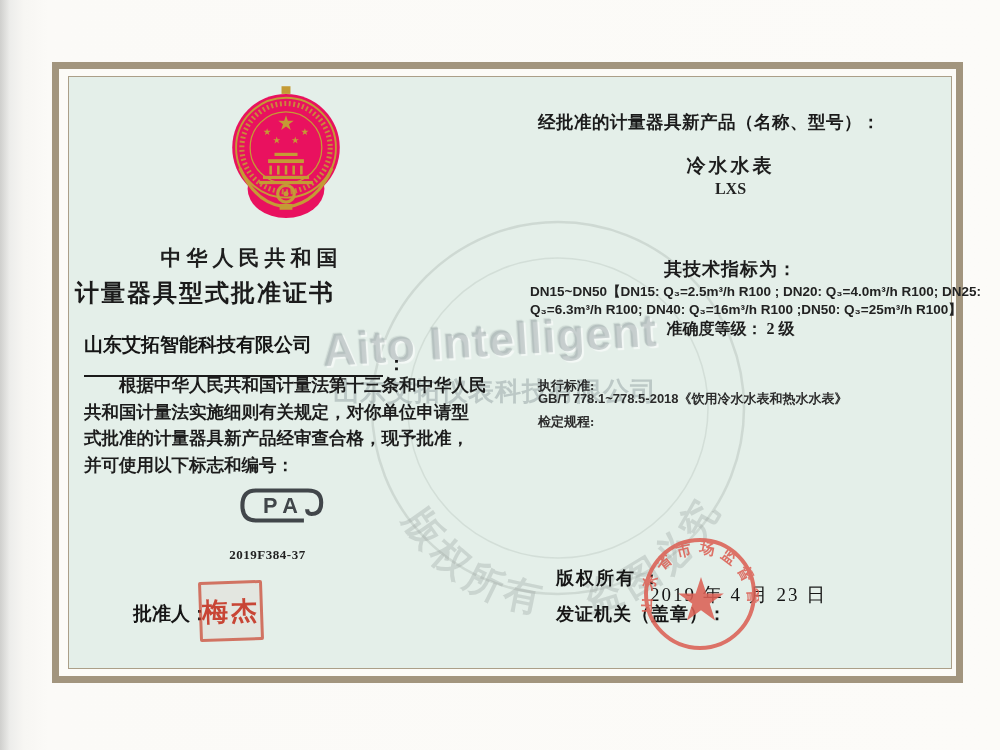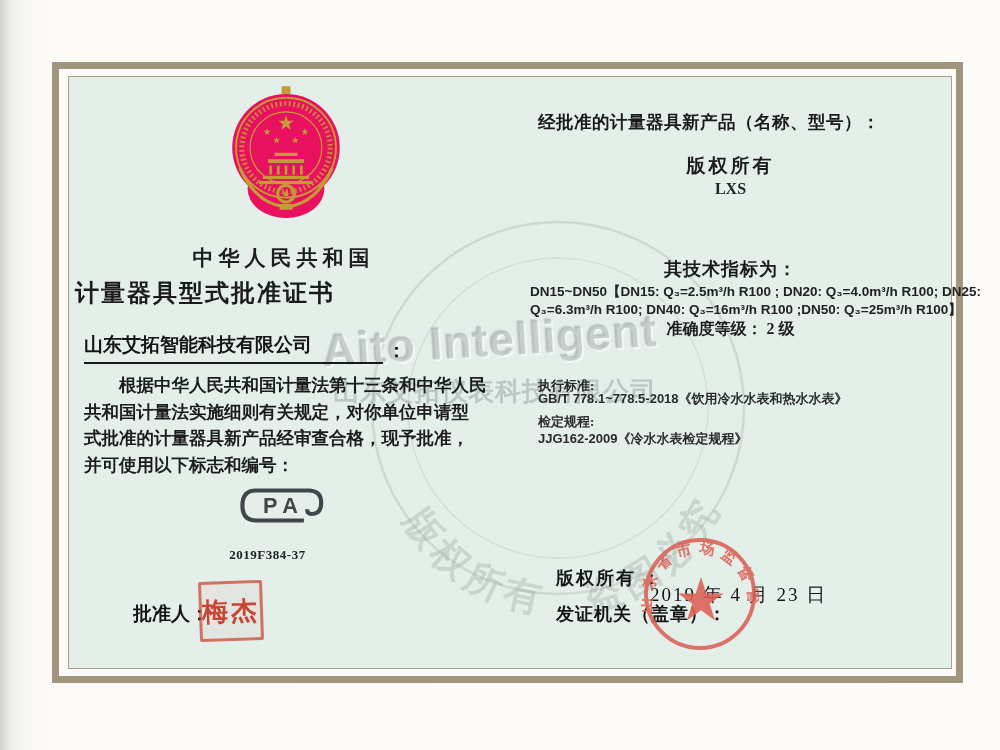--- a/index.html
+++ b/index.html
@@ -18,27 +18,27 @@
   
   .wm-brand{left:322px;top:313px;font-family:"Liberation Sans","DejaVu Sans",sans-serif;
             font-size:46px;font-weight:700;letter-spacing:1px;transform:rotate(-3.5deg);
             color:rgba(156,167,169,.45);
             text-shadow:2px 2px 1px rgba(255,255,255,.6),-1px -1px 1px rgba(120,130,132,.22);}
   .wm-company{left:333px;top:374px;font-size:26px;font-weight:600;letter-spacing:1px;
               color:rgba(128,142,144,.40);white-space:nowrap;}
   .wm-svg{left:0;top:0;}
   
   .emblem{position:absolute;left:222px;top:86px;z-index:2;}
-  .country-title{left:91px;top:244px;width:385px;text-align:center;font-size:21px;
+  .country-title{left:59px;top:244px;width:385px;text-align:center;font-size:21px;
                  font-weight:bold;letter-spacing:5px;color:#1e1e1e;white-space:nowrap;}
   .cert-title{left:75px;top:277px;width:385px;text-align:left;font-size:24px;
               font-weight:bold;letter-spacing:2px;color:#1b1b1b;white-space:nowrap;}
   .company-row{left:84px;top:332px;width:322px;display:flex;align-items:flex-end;
                font-size:19px;font-weight:bold;color:#151515;}
-  .company-name{border-bottom:2px solid #1a1a1a;padding-bottom:4px;white-space:nowrap;}
+  .company-name{border-bottom:2px solid #1a1a1a;padding-bottom:17px;white-space:nowrap;}
   .company-fill{flex:1;border-bottom:2px solid #1a1a1a;}
   .company-colon{padding-left:4px;}
   .body-par{left:84px;top:372px;width:386px;font-size:17.5px;font-weight:bold;
             color:#1c1c1c;line-height:26.5px;}
   .body-par div{white-space:nowrap;}
   .body-par .indent{text-indent:35px;}
   .cpa{position:absolute;left:237px;top:485px;z-index:2;}
   .cert-number{left:75px;top:547px;width:385px;text-align:center;
                font-family:Liberation Serif, serif;
                font-size:13px;font-weight:600;letter-spacing:.5px;color:#222;}
@@ -155,32 +155,31 @@
   </svg>
 
   <div class="ct cert-number">2019F384-37</div>
 
   <div class="ct approver-label">批准人：</div>
   <div class="seal approver-seal">
     <span>梅杰</span>
   </div>
 
   <div class="ct product-header">经批准的计量器具新产品（名称、型号）：</div>
-  <div class="ct product-name">版权所有</div>
+  <div class="ct product-name">冷水水表</div>
   <div class="ct product-model">LXS</div>
 
   <div class="ct spec-header">其技术指标为：</div>
   <div class="ct spec spec-line1">DN15~DN50【DN15: Q₃=2.5m³/h R100 ; DN20: Q₃=4.0m³/h R100; DN25:</div>
   <div class="ct spec spec-line2">Q₃=6.3m³/h R100; DN40: Q₃=16m³/h R100 ;DN50: Q₃=25m³/h R100】</div>
   <div class="ct accuracy">准确度等级： 2 级</div>
 
   <div class="ct std std-l1">执行标准:</div>
   <div class="ct std std-sans std-v1">GB/T 778.1~778.5-2018《饮用冷水水表和热水水表》</div>
   <div class="ct std std-l2">检定规程:</div>
-  <div class="ct std std-sans std-v2">JJG162-2009《冷水水表检定规程》</div>
 
   <div class="ct date-label">版权所有 ：</div>
   <div class="ct date-value">2019 年 4 月 23 日</div>
   <div class="ct org-label">发证机关（盖章）：</div>
 
   <svg class="seal org-seal" width="118" height="120" viewBox="0 0 118 120" xmlns="http://www.w3.org/2000/svg" xmlns:xlink="http://www.w3.org/1999/xlink" style="position:absolute;opacity:.88;">
     <circle cx="59" cy="60" r="54" fill="none" stroke="#dc6156" stroke-width="4"></circle>
     <polygon fill="#dc6156" transform="translate(60,67) scale(24)" points="0,-1 0.2245,-0.309 0.951,-0.309 0.363,0.118 0.588,0.809 0,0.382 -0.588,0.809 -0.363,0.118 -0.951,-0.309 -0.2245,-0.309"></polygon>
     <defs>
         <path id="sealArc" d="M 12 82 A 49 49 0 1 1 106 82" fill="none"></path>

